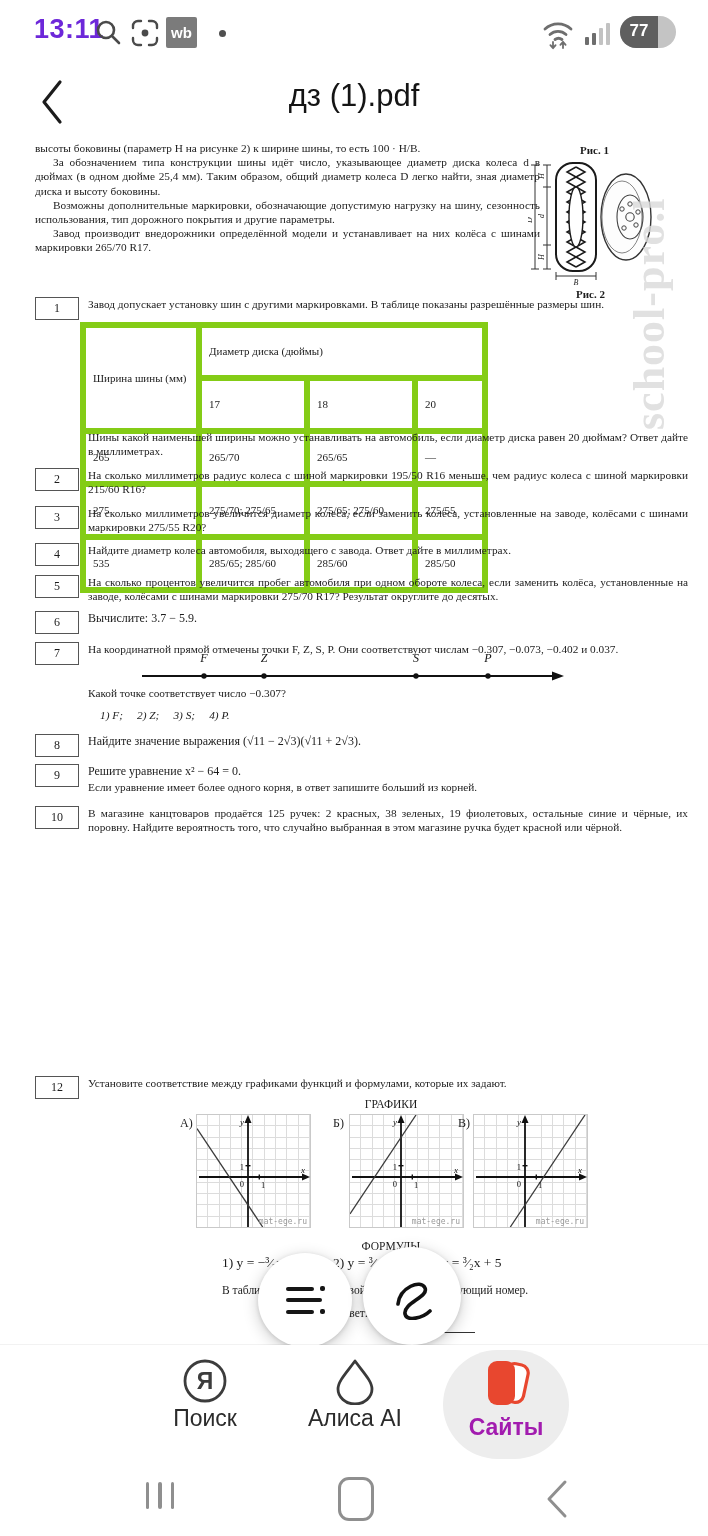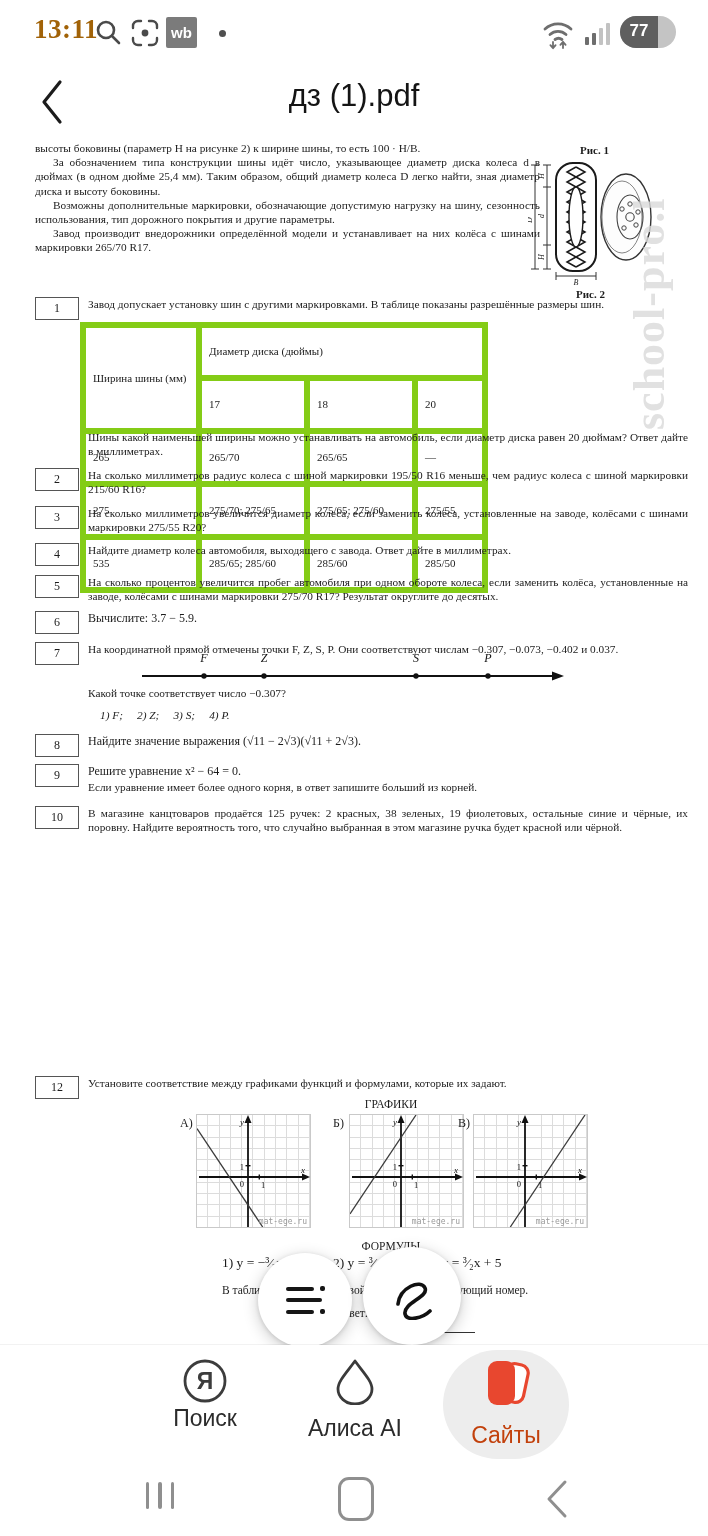--- a/index.html
+++ b/index.html
@@ -1,20 +1,20 @@
 <!DOCTYPE html>
 <html><head>
 <meta charset="utf-8">
 <style>
   html,body{margin:0;padding:0;background:#fff;}
   #screen{position:relative;width:708px;height:1536px;background:#fff;overflow:hidden;
           font-family:"Liberation Sans","DejaVu Sans",sans-serif;}
   .abs{position:absolute;}
   
-  .time{left:34px;top:14px;font-size:27px;font-weight:700;color:#a16207;letter-spacing:.5px;font-family:Liberation Serif, serif;}
+  .time{left:34px;top:14px;font-size:27px;font-weight:700;color:#6d28d9;letter-spacing:.5px;}
   .wb-badge{left:166px;top:17px;width:31px;height:31px;background:#7b7b7b;border-radius:2px;
             color:#fff;font-size:15px;font-weight:700;display:flex;align-items:center;justify-content:center;}
   .notif-dot{left:219px;top:30px;width:7px;height:7px;border-radius:50%;background:#4f4f4f;}
   .battery{left:620px;top:16px;width:56px;height:32px;border-radius:16px;background:#c4c4c4;overflow:hidden;}
   .battery .fill{position:absolute;left:0;top:0;width:68%;height:100%;background:#5f5f5f;}
   .battery .pct{position:absolute;left:0;top:5px;width:68%;text-align:center;color:#fff;font-size:17px;font-weight:700;}
   
   .app-title{left:0;right:0;top:78px;text-align:center;font-size:31px;font-weight:500;color:#141414;}
   
   .doc{font-family:"Liberation Serif","DejaVu Serif",serif;color:#1c1c1c;}
@@ -344,29 +344,29 @@
         <circle cx="24" cy="24" r="20" fill="none" stroke="#3c3c3c" stroke-width="2.8"></circle>
         <text x="24" y="32" text-anchor="middle" font-size="23" font-weight="bold" fill="#3c3c3c">Я</text>
       </svg>
       <div class="nav-label" style="">Поиск</div>
     </div>
 
     <div class="abs" style="left:295px;top:12px;width:120px">
       <svg style="display:block;margin:0 auto" width="48" height="48" viewBox="0 0 48 48">
         <path d="M24,4 C32,15 41,24 41,32 a17,15 0 1,1 -34,0 C7,24 16,15 24,4 Z" fill="none" stroke="#3a3a3a" stroke-width="2.8" stroke-linejoin="round"></path>
       </svg>
-      <div class="nav-label" style="margin-top:10px">Алиса AI</div>
+      <div class="nav-label" style="margin-top:0">Алиса AI</div>
     </div>
 
     <div class="abs" style="left:443px;top:12px;width:126px">
       <svg style="display:block;margin:0 auto" width="52" height="52" viewBox="0 0 52 52">
         <rect x="24" y="7" width="22" height="38" rx="8" fill="#fff" stroke="#e8472f" stroke-width="3.2" transform="rotate(12 35 26)"></rect>
         <rect x="8" y="4" width="27" height="44" rx="9" fill="#e8472f"></rect>
       </svg>
-      <div class="nav-label" style="margin-top:13px;color:#c2410c;font-weight:400">Сайты</div>
+      <div class="nav-label" style="margin-top:5px;color:#a21caf;font-weight:700">Сайты</div>
     </div>
   </div>
 
   <div class="abs sys-bar">
     <div class="abs recents" style="left:146px;top:20px">
       <i></i>
         <i></i>
         <i></i>
     </div>
     <div class="abs home-btn" style="left:338px;top:15px"></div>

